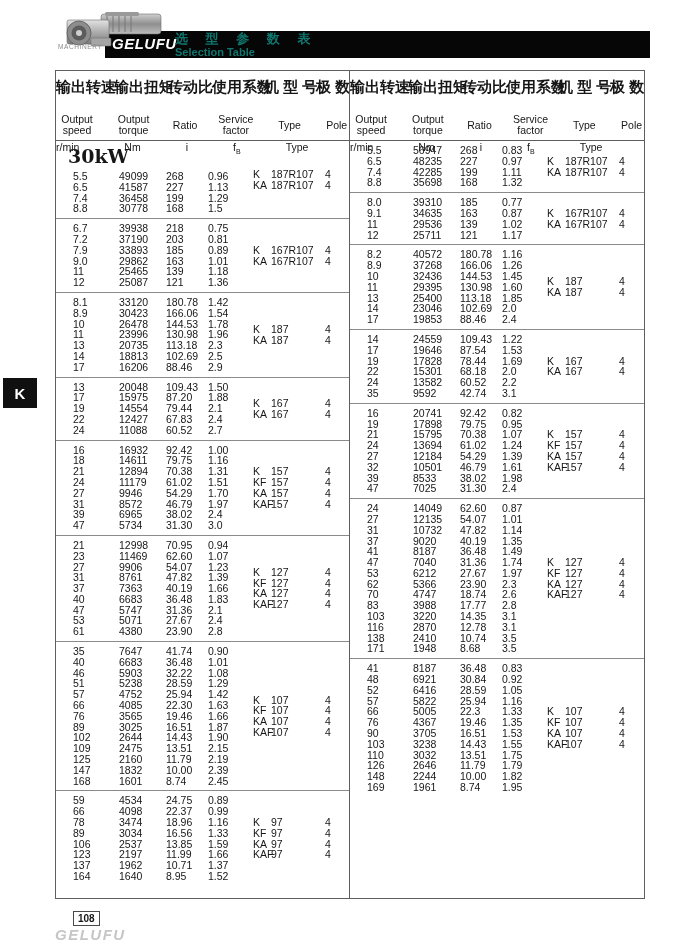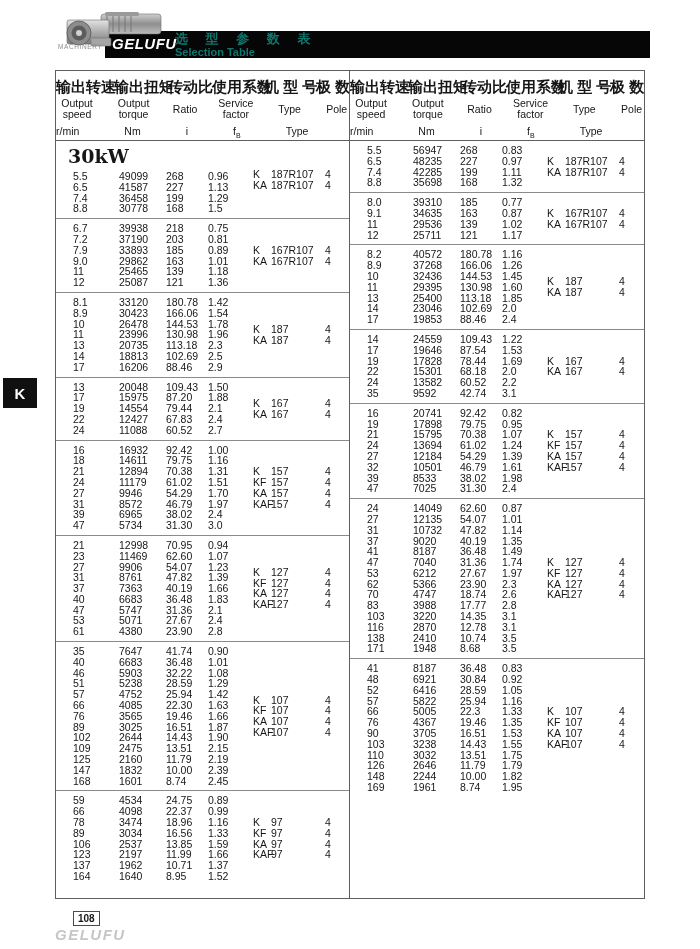--- a/index.html
+++ b/index.html
@@ -35,21 +35,21 @@
   .sel-table{
     position:absolute;left:55px;top:70px;width:590px;height:829px;
     border:1px solid #5e5e5e;box-sizing:border-box;display:flex;background:#fff;
   }
   .tcol{width:294px;box-sizing:border-box;display:flex;flex-direction:column;overflow:hidden;}
   .tcol.left{border-right:1px solid #5e5e5e;}
   .thead{height:70px;box-sizing:border-box;border-bottom:1px solid #5e5e5e;padding-top:7px;}
   .hrow{display:flex;}
   .hcell{box-sizing:border-box;text-align:center;}
   .hrow.cn .hcell{font-size:15px;font-weight:bold;line-height:17px;white-space:nowrap;}
-  .hrow.en{min-height:26px;align-items:center;margin-top:1px;gap:16px;}
+  .hrow.en{min-height:26px;align-items:center;margin-top:17px;gap:16px;}
   .hrow.en .hcell{font-size:10.5px;line-height:11px;white-space:pre-line;display:flex;align-items:center;justify-content:center;}
   .hrow.un{margin-top:3px;gap:45px;}
   .hrow.un .hcell{font-size:10.5px;line-height:13px;}
   .hrow .w0{width:58px;}.hrow .w1{width:54px;}.hrow .w2{width:44px;}
   .hrow .w3{width:52px;}.hrow .w4{width:52px;}.hrow .w5{width:34px;}
   sub{font-size:7px;}
   
   .tgroup{position:relative;padding:4px 0;}
   .tgroup + .tgroup{border-top:1px solid #8a8a8a;}
   .kw-heading{

